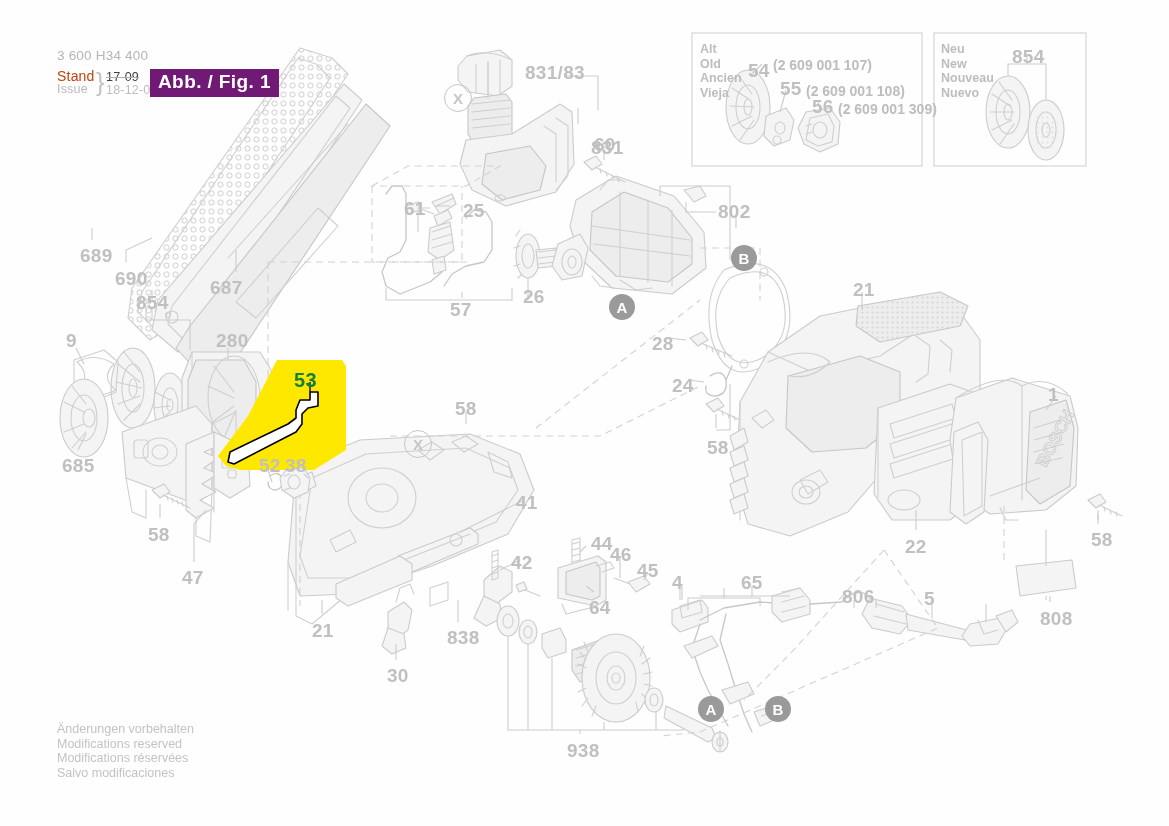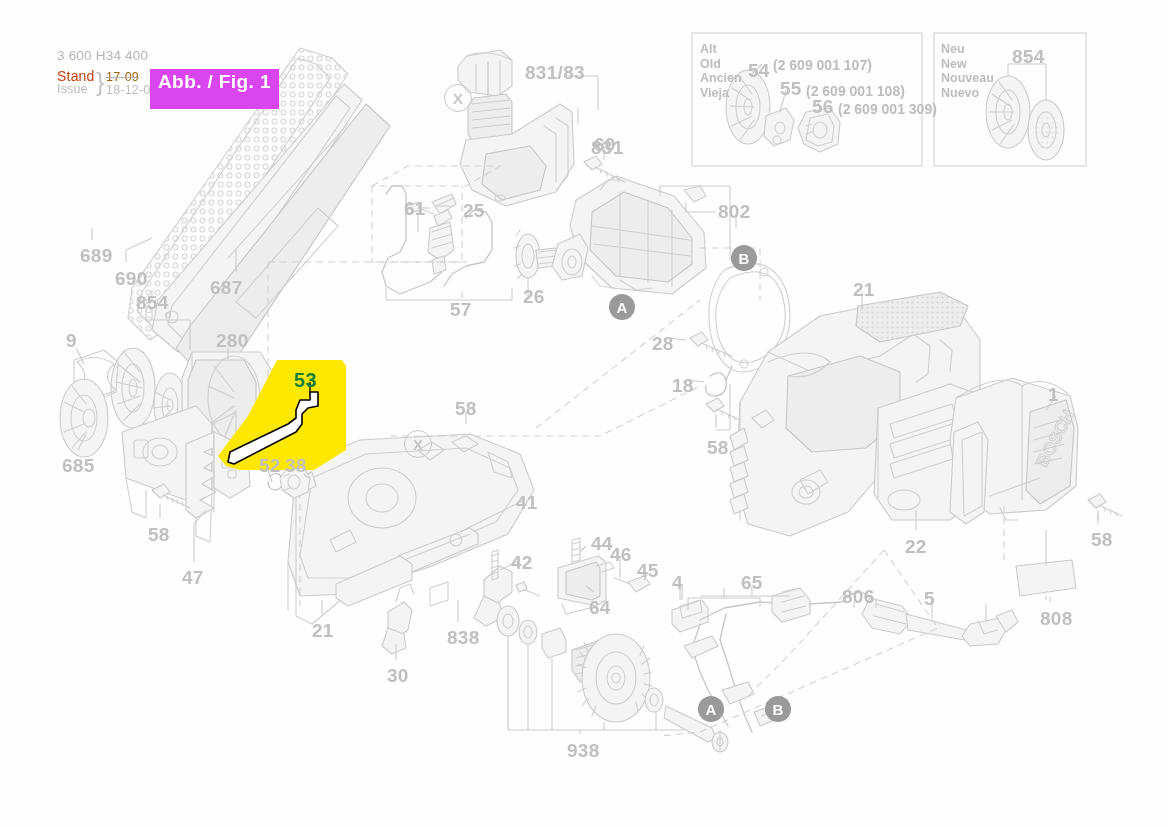--- a/index.html
+++ b/index.html
@@ -12,27 +12,27 @@
     overflow:hidden;
   }
   #drawing{position:absolute;left:0;top:0;width:1169px;height:826px;}
 
   
   .hdr{position:absolute;color:#b9b9b9;font-size:13px;letter-spacing:.2px;white-space:nowrap;}
   #hdr-order{left:57px;top:48px;font-size:13.5px;color:#b5b5b5;}
   #hdr-stand{left:57px;top:70px;line-height:13px;font-size:14px;color:#c2410c;}
   #hdr-issue{left:57px;top:83px;line-height:13px;font-size:12.5px;color:#b9b9b9;}
   #hdr-brace{left:96px;top:67px;font-size:25px;color:#c2c2c2;line-height:30px;}
-  #hdr-date-old{left:106px;top:70px;font-size:12.5px;color:#a16207;text-decoration:line-through;text-decoration-color:#b0b0b0;}
+  #hdr-date-old{left:106px;top:70px;font-size:12.5px;color:#404040;text-decoration:line-through;text-decoration-color:#b0b0b0;}
   #hdr-date-new{left:106px;top:83px;font-size:12.5px;color:#bdbdbd;}
   #fig-badge{
     position:absolute;left:150px;top:69px;
-    background:#d946ef;color:#ffffff;
+    background:#701a75;color:#ffffff;
     font-size:19px;font-weight:bold;
-    padding:2px 8px 16px 8px;
+    padding:2px 8px 4px 8px;
     letter-spacing:.4px;
     white-space:nowrap;
   }
 
   
   #footer{position:absolute;left:57px;top:722px;color:#c3c3c3;font-size:12.5px;line-height:14.5px;white-space:nowrap;}
 
   
   .lbl{
     position:absolute;
@@ -544,21 +544,21 @@
       <div class="lbl" style="left: 312px; top: 620px;">21</div>
       <div class="lbl" style="left: 404px; top: 198px;">61</div>
       <div class="lbl" style="left: 463px; top: 200px;">25</div>
       <div class="lbl" style="left: 450px; top: 299px;">57</div>
       <div class="lbl" style="left: 523px; top: 286px;">26</div>
       <div class="lbl" style="left: 525px; top: 62px;">831/83</div>
       <div class="lbl" style="left: 591px; top: 98px; margin-top: 39px;">831</div>
       <div class="lbl" style="left: 594px; top: 134px;">60</div>
       <div class="lbl" style="left: 718px; top: 201px;">802</div>
       <div class="lbl" style="left: 652px; top: 333px;">28</div>
-      <div class="lbl" style="left: 672px; top: 375px;">18</div>
+      <div class="lbl" style="left: 672px; top: 375px;">24</div>
       <div class="lbl" style="left: 707px; top: 437px;">58</div>
       <div class="lbl" style="left: 853px; top: 279px;">21</div>
       <div class="lbl" style="left: 1048px; top: 384px;">1</div>
       <div class="lbl" style="left: 905px; top: 536px;">22</div>
       <div class="lbl" style="left: 1091px; top: 529px;">58</div>
       <div class="lbl" style="left: 1040px; top: 608px;">808</div>
       <div class="lbl" style="left: 455px; top: 398px;">58</div>
       <div class="lbl" style="left: 516px; top: 492px;">41</div>
       <div class="lbl" style="left: 511px; top: 552px;">42</div>
       <div class="lbl" style="left: 447px; top: 627px;">838</div>
@@ -578,14 +578,20 @@
       <div class="circ hollow" style="left: 444px; top: 84px;">X</div>
       <div class="circ" style="left: 609px; top: 294px;">A</div>
       <div class="circ" style="left: 731px; top: 245px;">B</div>
       <div class="circ hollow" style="left: 404px; top: 430px;">X</div>
       <div class="circ" style="left: 698px; top: 696px;">A</div>
       <div class="circ" style="left: 765px; top: 696px;">B</div>
     </div>
 
   <div class="lbl hi" style="left:294px;top:369px;font-size:20px;">53</div>
 
+  <div id="footer">
+    <div>Änderungen vorbehalten</div>
+    <div>Modifications reserved</div>
+    <div>Modifications réservées</div>
+    <div>Salvo modificaciones</div>
+  </div>
 
 </div>
 
 </body></html>

